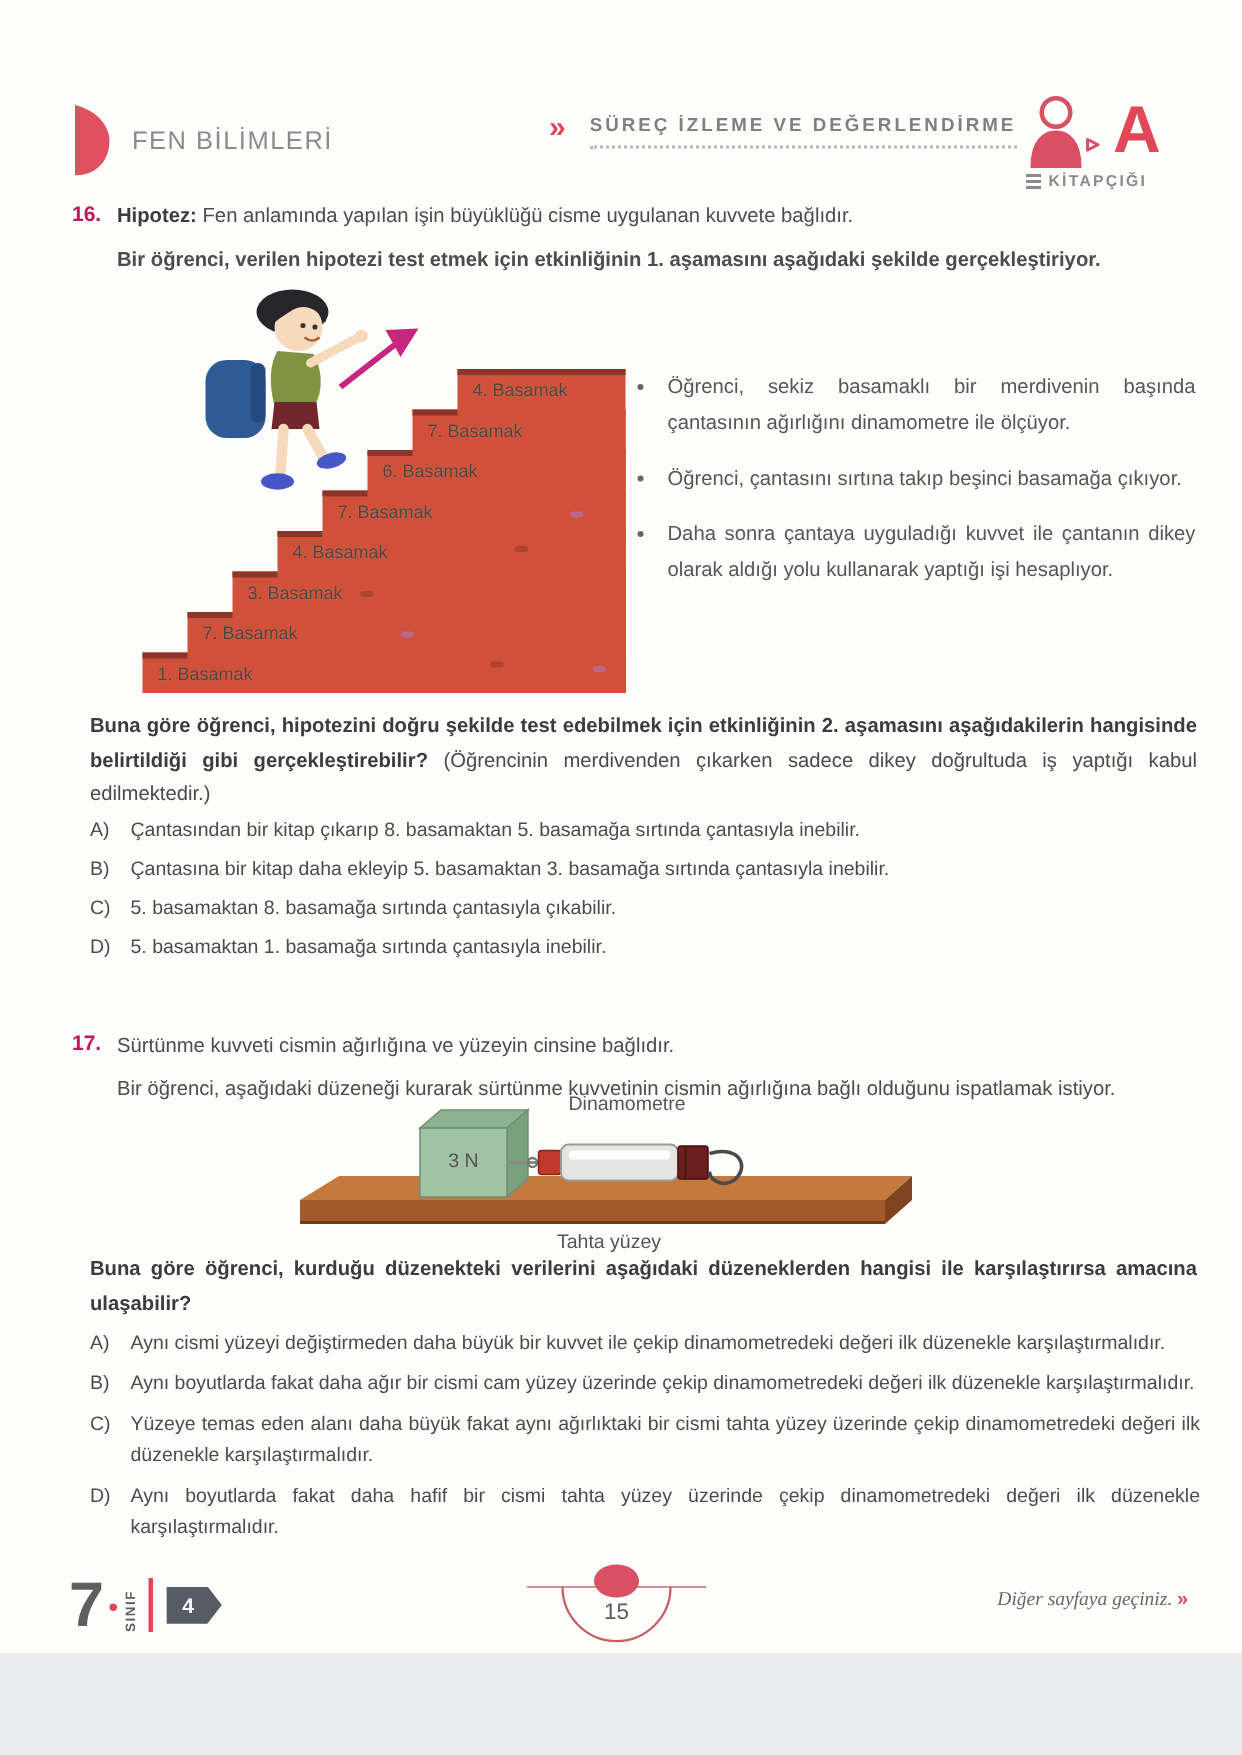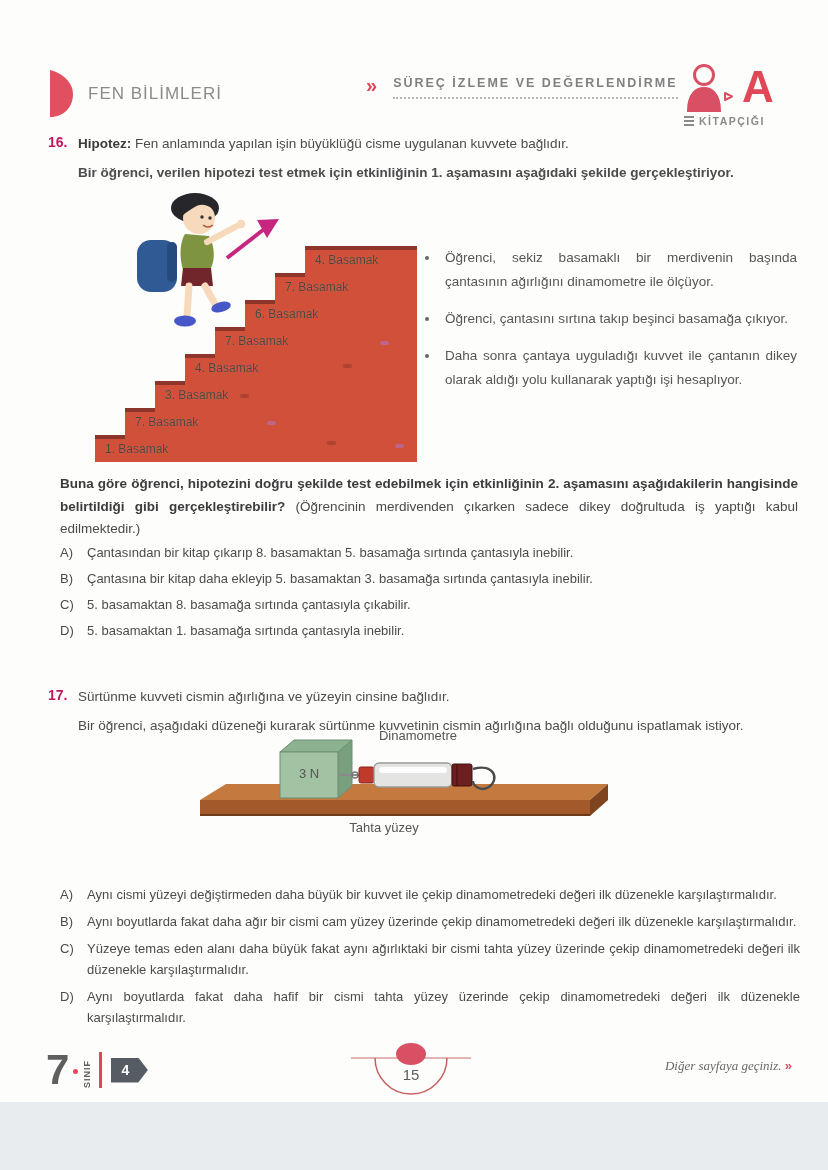--- a/index.html
+++ b/index.html
@@ -63,21 +63,21 @@
   .q16-options { left:60px; top:542px; width:720px; }
   .q16-options .opt { margin-bottom:5px; }
 
   
   .q17-head { position:absolute; left:48px; top:687px; width:748px; }
   .q17-head .second { margin-top:9px; }
 
   .apparatus { position:absolute; left:198px; top:726px; width:412px; height:110px; }
   .apparatus .fig-label { position:absolute; font-size:13px; color:#555; text-align:center; }
   .lbl-dyn { left:150px; top:2px; width:140px; }
-  .lbl-surface { left:106px; top:94px; width:160px; }
+  .lbl-surface { left:128px; top:94px; width:160px; }
   .lbl-block { left:84px; top:40px; width:54px; font-size:14px; color:#474747; }
 
   .q17-question { position:absolute; left:60px; top:834px; width:738px;
                   font-size:13.5px; line-height:23px; text-align:justify; }
   .q17-options { left:60px; top:884px; width:740px; }
   .q17-options .opt { margin-bottom:6px; line-height:21px; }
 
   
   .footer-grade { position:absolute; left:46px; top:1048px; display:flex; align-items:center; height:44px; }
   .grade-num { font-size:42px; font-weight:bold; color:#5f5f5f; line-height:42px; }
@@ -261,20 +261,21 @@
       <rect x="181" y="41" width="68" height="6" rx="3" fill="#ffffff" opacity="0.95"></rect>
       <rect x="254" y="38" width="20" height="22" rx="2" fill="#6d1f1f" stroke="#431010" stroke-width="1"></rect>
       <line x1="259" y1="38" x2="259" y2="60" stroke="#431010" stroke-width="1"></line>
       <path d="M275,43 C296,37 302,53 291,61 C283,66 275,60 275,55" fill="none" stroke="#4a4a4a" stroke-width="2.4"></path>
     </svg>
     <div class="fig-label lbl-dyn">Dinamometre</div>
     <div class="fig-label lbl-block">3 N</div>
     <div class="fig-label lbl-surface">Tahta yüzey</div>
   </div>
 
+  <div class="q17-question bold">Buna göre öğrenci, kurduğu düzenekteki verilerini aşağıdaki düzeneklerden hangisi ile karşılaştırırsa amacına ulaşabilir?</div>
 
   <div class="options q17-options">
     <div class="opt">
       <span class="opt-label">A)</span>
       <span class="opt-text">Aynı cismi yüzeyi değiştirmeden daha büyük bir kuvvet ile çekip dinamometredeki değeri ilk düzenekle karşılaştırmalıdır.</span>
     </div>
     <div class="opt">
       <span class="opt-label">B)</span>
       <span class="opt-text">Aynı boyutlarda fakat daha ağır bir cismi cam yüzey üzerinde çekip dinamometredeki değeri ilk düzenekle karşılaştırmalıdır.</span>
     </div>

